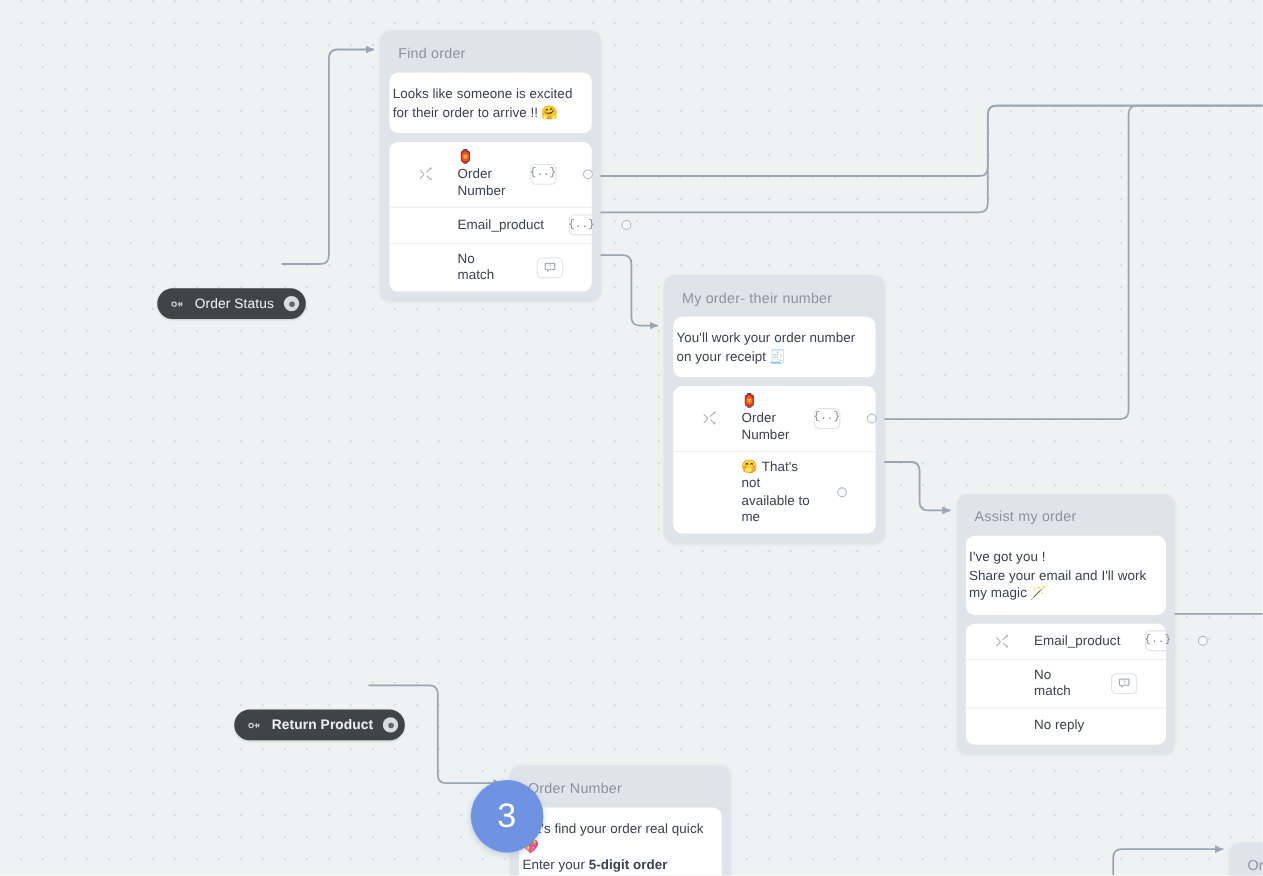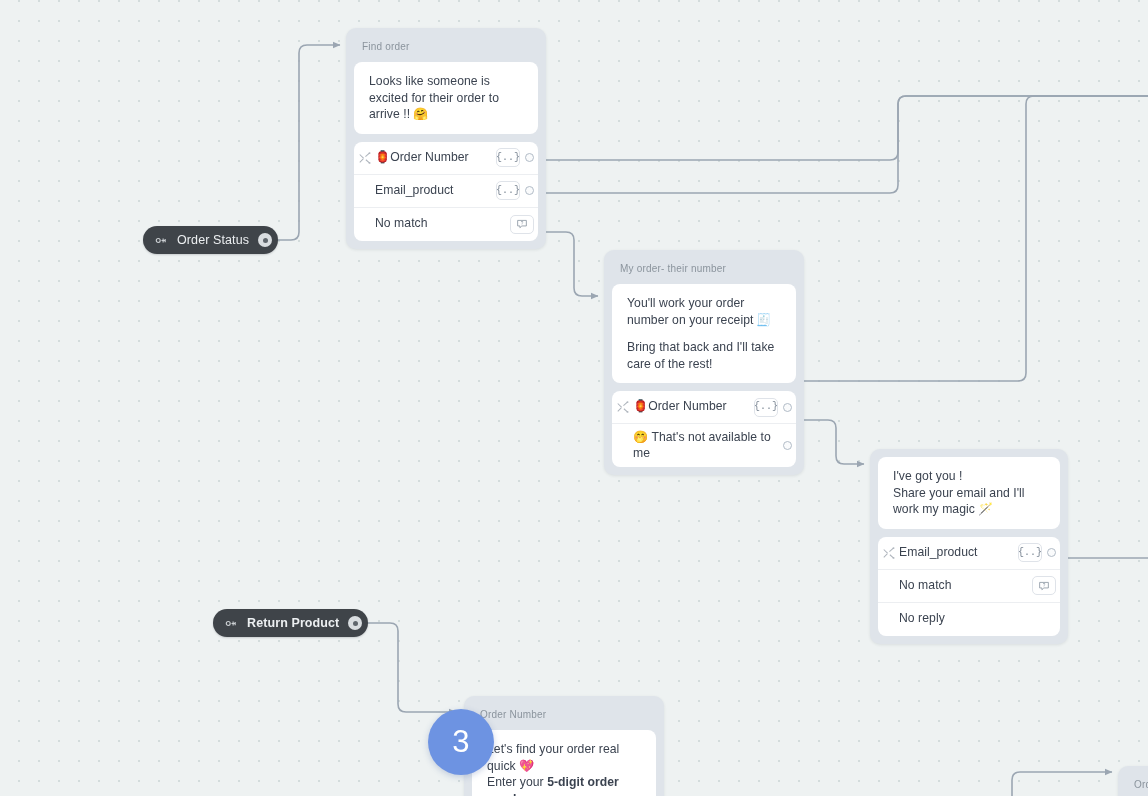--- a/index.html
+++ b/index.html
@@ -24,20 +24,21 @@
     display: flex; align-items: center; gap: 9px;
     height: 28px;
     padding: 0 6px 0 12px;
     background: #3f4449;
     border-radius: 14px;
     color: #eceff1;
     font-size: 12.5px;
     letter-spacing: .1px;
     box-shadow: 0 1px 2px rgba(25,35,45,.18);
     white-space: nowrap;
+    margin-top: 36px;
   }
   .pill .trig-icon {
     display: inline-flex; align-items: center; justify-content: center;
     width: 13px; height: 13px; opacity: .85; flex: 0 0 auto;
   }
   .pill .pill-label { flex: 0 0 auto; }
   .pill .pill-port {
     width: 14px; height: 14px; border-radius: 50%;
     background: #d9dde0;
     display: inline-flex; align-items: center; justify-content: center;
@@ -49,47 +50,47 @@
 
   
   .card {
     position: absolute;
     background: #dfe4ea;
     border-radius: 10px;
     padding: 8px;
     box-shadow: 0 1px 3px rgba(40,55,70,.10);
   }
   .card-title {
-    font-size: 10px;
+    font-size: 13px;
     color: #8b949d;
     letter-spacing: .2px;
     padding: 5px 8px 10px 8px;
   }
   .block {
     background: #ffffff;
     border-radius: 8px;
     margin-bottom: 8px;
-    padding: 11px 15px;
+    padding: 11px 3px;
   }
   .block:last-child { margin-bottom: 0; }
   .msg-p {
     font-size: 12.2px;
     line-height: 16.5px;
     color: #3b4350;
     letter-spacing: .05px;
   }
   .msg-p + .msg-p { margin-top: 11px; }
   .msg-p b { font-weight: 700; }
 
   .rows { padding: 0; }
   .row {
     display: flex; align-items: center;
     min-height: 33px;
-    padding: 6px 4px;
-    gap: 3px;
+    padding: 6px 26px;
+    gap: 22px;
     border-bottom: 1px solid #eceef1;
     position: relative;
     justify-content: space-between;
   }
   .row:last-child { border-bottom: none; }
   .row .branch-icon { flex: 0 0 auto; width: 14px; height: 14px; opacity: .55; }
   .row .row-label {
     flex: 1 1 auto;
     font-size: 12.2px;
     line-height: 15.5px;
@@ -233,21 +234,20 @@
         </span>
       </div>
     </div>
   </div>
 
   <div class="card" style="left:604px; top:250px; width:200px;">
     <div class="card-title">My order- their number</div>
 
     <div class="block">
       <div class="msg-p">You'll work your order number on your receipt 🧾</div>
-      <div class="msg-p">Bring that back and I'll take care of the rest!</div>
     </div>
 
     <div class="block rows">
       <div class="row">
         <span class="branch-icon">
           <svg viewBox="0 0 16 16" width="14" height="14" fill="none" stroke="#6e7a88" stroke-width="1.2">
             <path d="M 2 13 L 6 9 M 8.5 6.5 L 13 2.5"></path>
             <path d="M 2 4 L 6.5 8.5 M 9 10 L 13 13.5"></path>
             <circle cx="13.2" cy="2.4" r="1.1" fill="#6e7a88" stroke="none"></circle>
             <circle cx="13.2" cy="13.6" r="1.1" fill="#6e7a88" stroke="none"></circle>
@@ -260,20 +260,21 @@
 
       <div class="row">
         <span class="branch-icon"></span>
         <span class="row-label">🤭 That's not available to me</span>
         <span class="port"></span>
       </div>
     </div>
   </div>
 
   <div class="card" style="left:870px; top:449px; width:198px;">
+    <div class="card-title">Assist my order</div>
 
     <div class="block">
       <div class="msg-p" style="white-space:pre-line;">I've got you !
 Share your email and I'll work my magic 🪄</div>
     </div>
 
     <div class="block rows">
       <div class="row">
         <span class="branch-icon">
           <svg viewBox="0 0 16 16" width="14" height="14" fill="none" stroke="#6e7a88" stroke-width="1.2">

